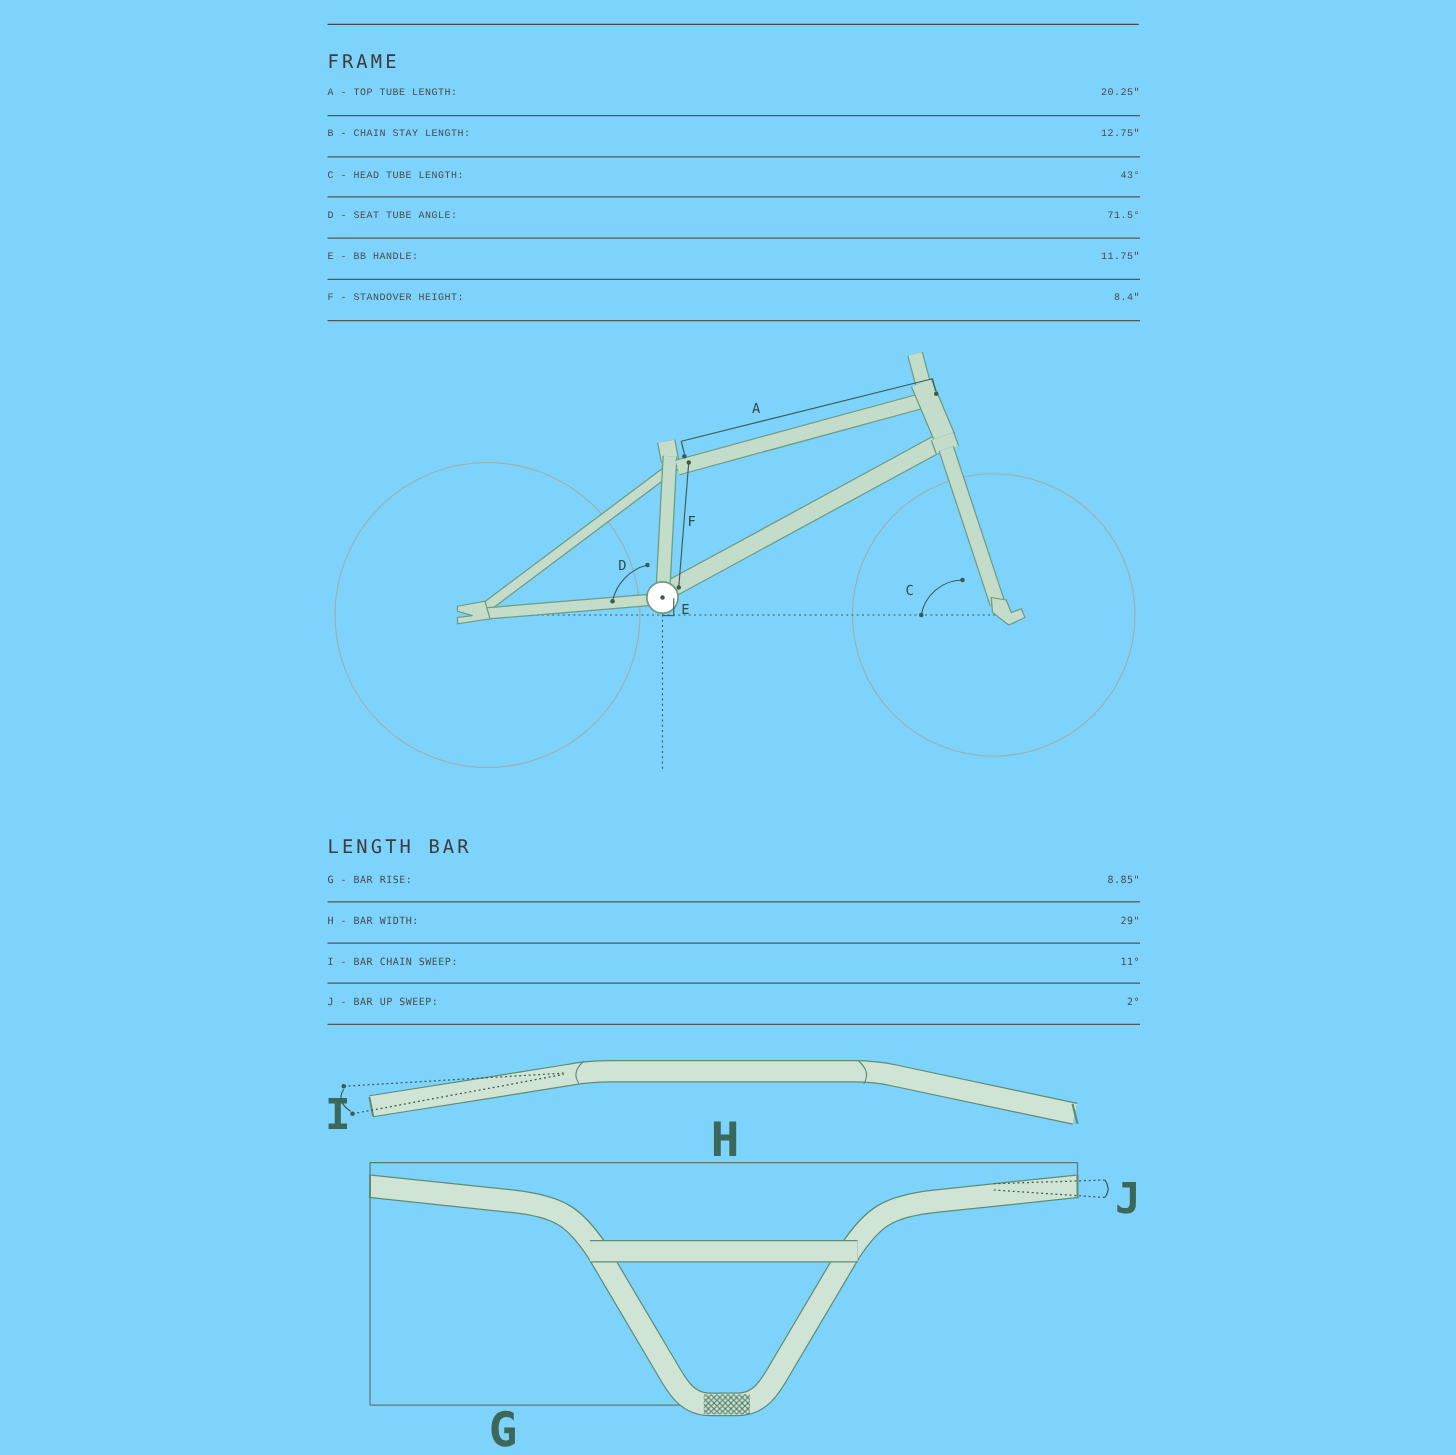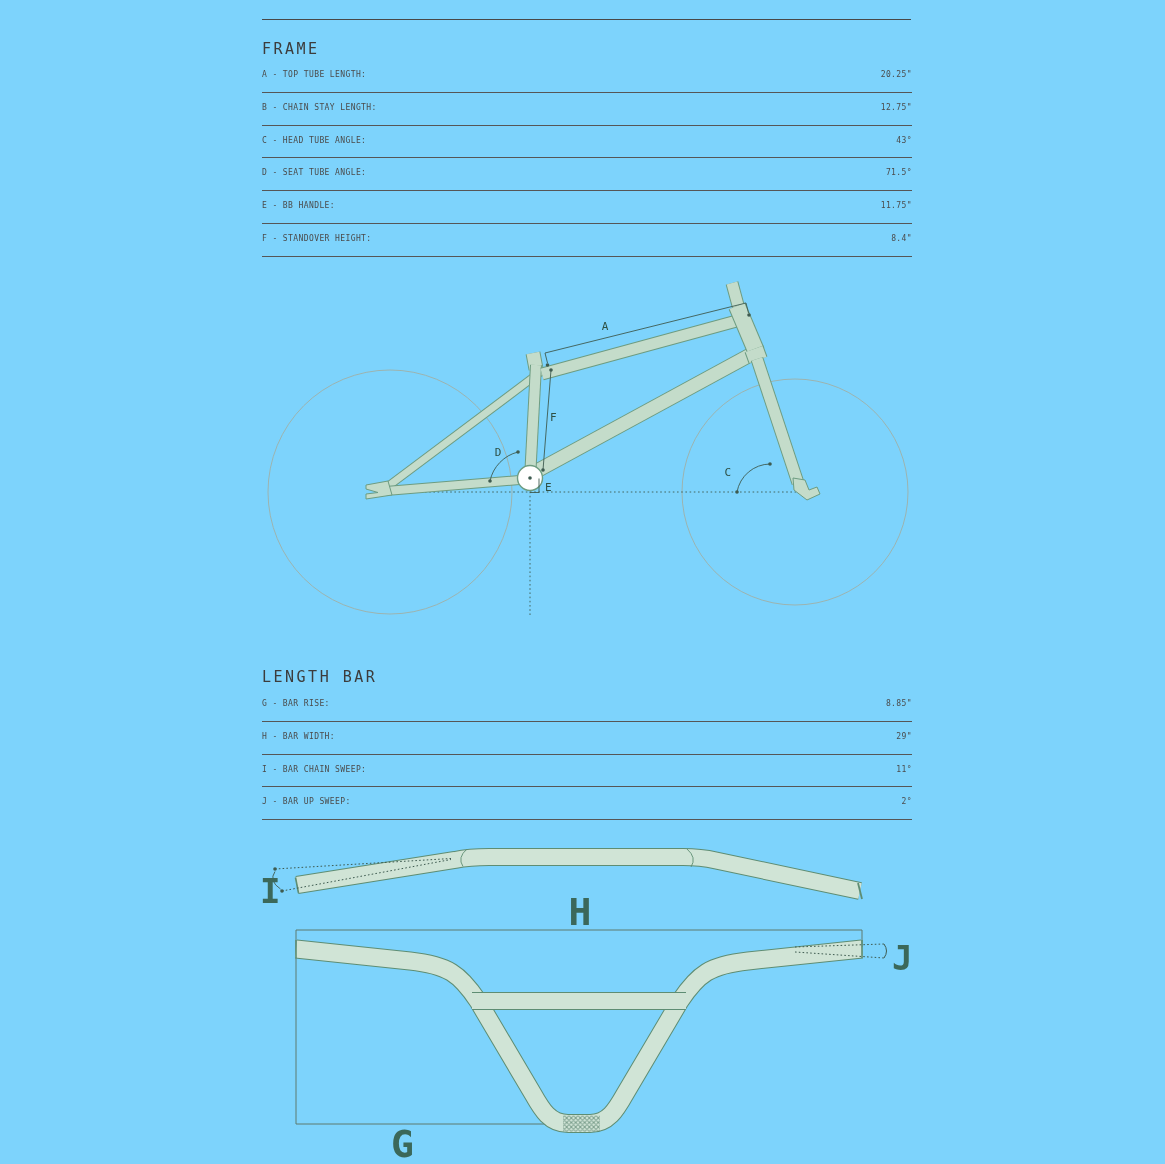--- a/index.html
+++ b/index.html
@@ -4,21 +4,21 @@
 <style>
   html,body{margin:0;padding:0;background:#ffffff;}
   #page{position:relative;width:1165px;height:1164px;background:#7dd3fc;overflow:hidden;
         font-family:"DejaVu Sans Mono","Liberation Mono",monospace;}
   .abs{position:absolute;}
   .rule-top{left:262px;top:19px;width:649px;border-top:1.5px solid #484848;}
   .section-title{color:#3c3c3c;font-size:15px;letter-spacing:2.5px;font-weight:400;}
   #frame-title{left:262px;top:40px;}
   #hb-title{left:262px;top:668px;}
   .spec-table{left:262px;width:650px;}
-  #frame-table{top:60px;}
+  #frame-table{top:60px;font-family:Liberation Mono, monospace;}
   #hb-table{top:689px;}
   .spec-row{height:32.8px;border-bottom:1px solid #565656;display:flex;
             justify-content:space-between;align-items:flex-start;box-sizing:border-box;
             padding-top:11px;}
   .spec-label,.spec-value{font-size:8px;letter-spacing:0.4px;color:#4b4b4b;line-height:1;}
   svg text{font-family:"DejaVu Sans Mono","Liberation Mono",monospace;}
   .dim-letter{fill:#2e5044;font-size:11px;}
   .big-letter{fill:#3b685a;font-weight:bold;}
 </style>
 </head>
@@ -36,21 +36,21 @@
         <span class="spec-label">A - TOP TUBE LENGTH:</span>
         <span class="spec-value">20.25"</span>
       </div>
 
       <div class="spec-row">
         <span class="spec-label">B - CHAIN STAY LENGTH:</span>
         <span class="spec-value">12.75"</span>
       </div>
 
       <div class="spec-row">
-        <span class="spec-label">C - HEAD TUBE ANGLE:</span>
+        <span class="spec-label">C - HEAD TUBE LENGTH:</span>
         <span class="spec-value">43°</span>
       </div>
 
       <div class="spec-row">
         <span class="spec-label">D - SEAT TUBE ANGLE:</span>
         <span class="spec-value">71.5°</span>
       </div>
 
       <div class="spec-row">
         <span class="spec-label">E - BB HANDLE:</span>

